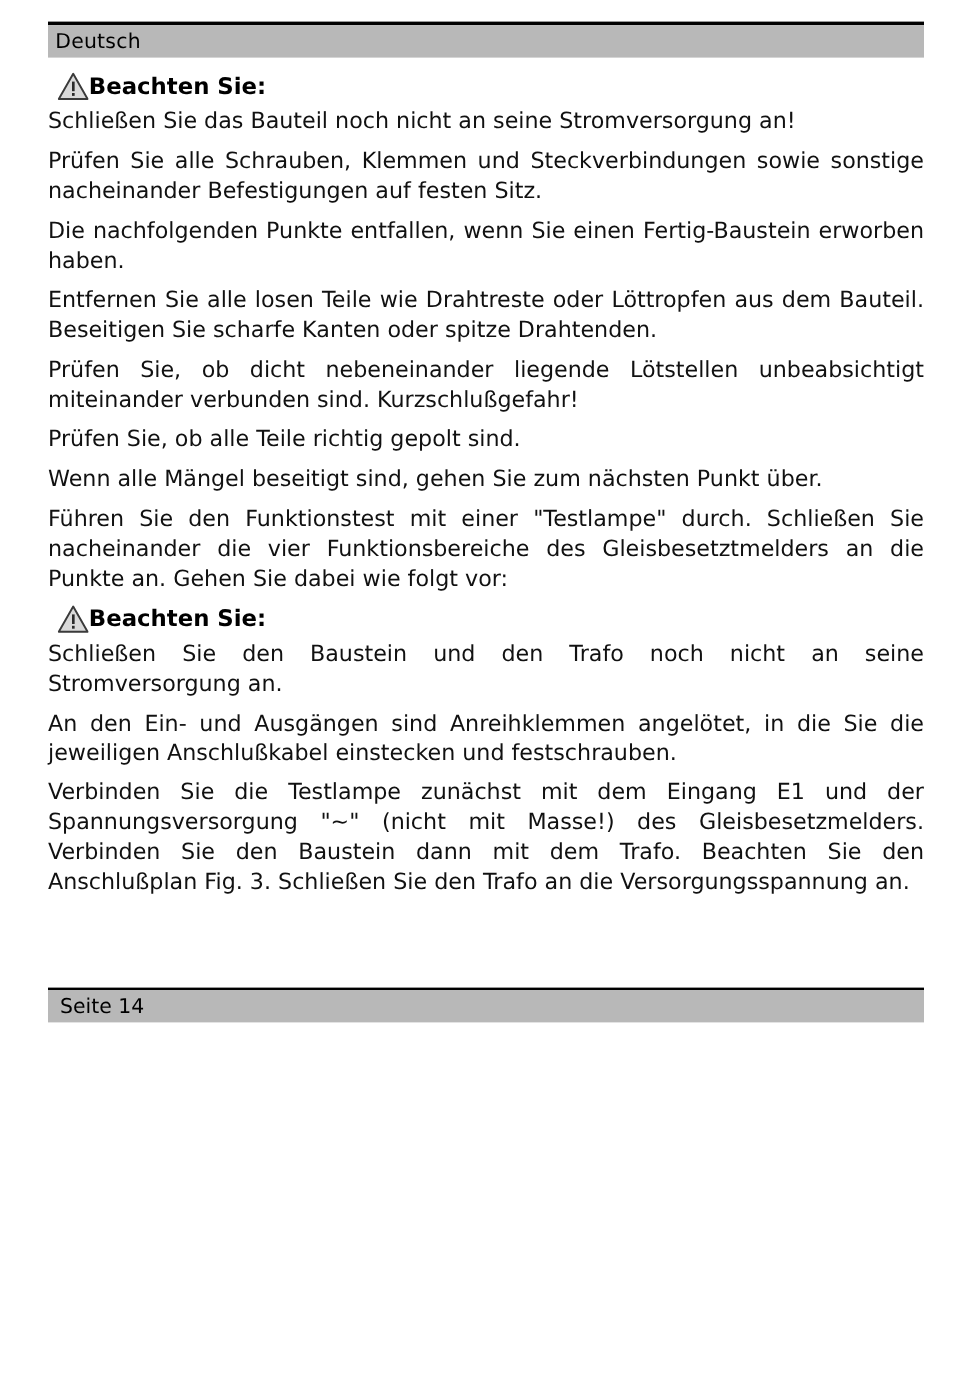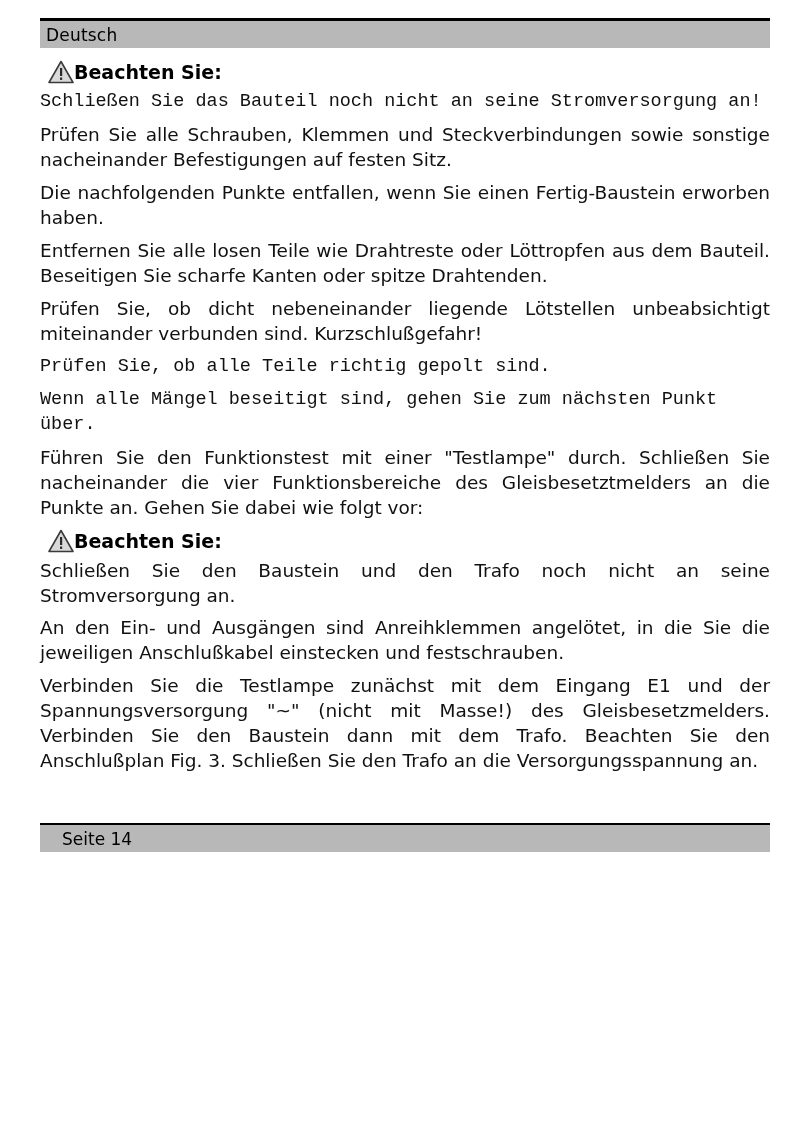--- a/index.html
+++ b/index.html
@@ -49,21 +49,21 @@
   }
   .footer-bar {
     position: absolute;
     left: 40px;
     right: 30px;
     bottom: 20px;
     height: 27px;
     background: #b8b8b8;
     display: flex;
     align-items: center;
-    padding-left: 22px;
+    padding-left: 10px;
     box-sizing: border-box;
   }
   .footer-bar .label {
     font-size: 17px;
     color: #000;
   }
   .footer-rule {
     position: absolute;
     left: 40px;
     right: 30px;
@@ -81,21 +81,20 @@
   p.body {
     margin: 0 0 8px 0;
     font-size: 18.5px;
     line-height: 1.35;
     text-align: justify;
     text-justify: inter-word;
     color: #111;
   }
   p.body.nojust {
     text-align: left;
-    font-family: Liberation Mono, monospace;
   }
   h2.section {
     font-size: 26px;
     font-weight: bold;
     margin: 22px 0 14px 0;
     letter-spacing: -0.2px;
   }
   .notice {
     display: flex;
     align-items: center;

